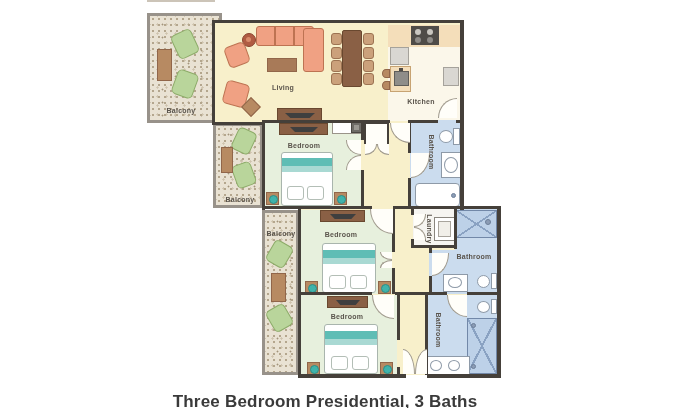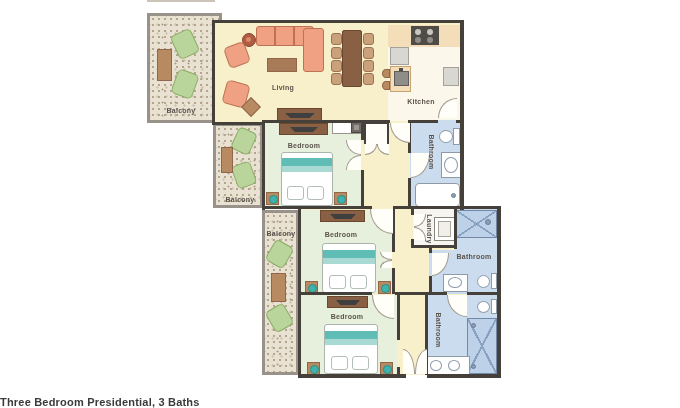--- a/index.html
+++ b/index.html
@@ -45,21 +45,21 @@
   .pillow{position:absolute;background:#fff;border:1px solid #b3beb6;border-radius:3px;box-sizing:border-box;}
   .nstand{position:absolute;background:#b78a62;border:1px solid #91664a;box-sizing:border-box;}
   .nstand i{position:absolute;left:2px;top:2px;width:7px;height:7px;border-radius:50%;
             background:#3fb3ab;border:1px solid #2e8c86;display:block;}
   .tv{position:absolute;background:#3f3f3f;clip-path:polygon(0 0,100% 0,82% 100%,18% 100%);}
   .shower{position:absolute;background:#bdd1e8;border:1.5px solid #7288a8;box-sizing:border-box;
     background-image:linear-gradient(to bottom right,transparent 48%,#8aa2c2 48%,#8aa2c2 52%,transparent 52%),
                      linear-gradient(to bottom left,transparent 48%,#8aa2c2 48%,#8aa2c2 52%,transparent 52%);}
   .dot{position:absolute;border-radius:50%;background:#8b9cb5;border:1px solid #6d7f99;box-sizing:border-box;}
   .basin{position:absolute;background:#fff;border:1.2px solid #8e9aa8;border-radius:50%;box-sizing:border-box;}
-  .caption{position:absolute;left:0;width:650px;text-align:left;font-size:11px;line-height:14px;
+  .caption{position:absolute;left:0;width:650px;text-align:center;font-size:17px;line-height:14px;
            font-weight:bold;color:#3a3a3a;letter-spacing:.2px;}
 </style>
 </head>
 <body>
 
 <div id="stage">
 
   <div class="abs" style="left:147px;top:0;width:68px;height:2px;background:#ccc4b8;"></div>
 
   <div class="balcony" style="left:147px;top:13px;width:75px;height:110px;"></div>

